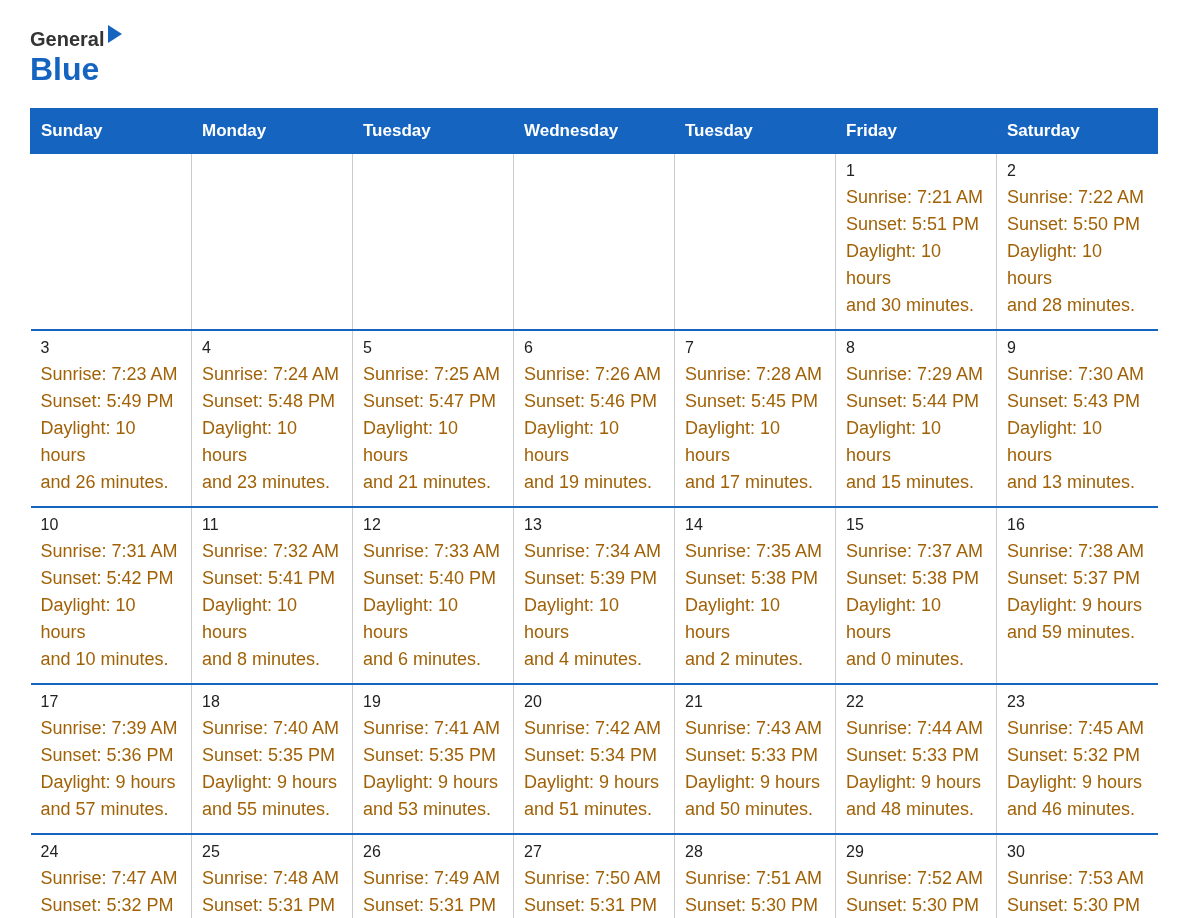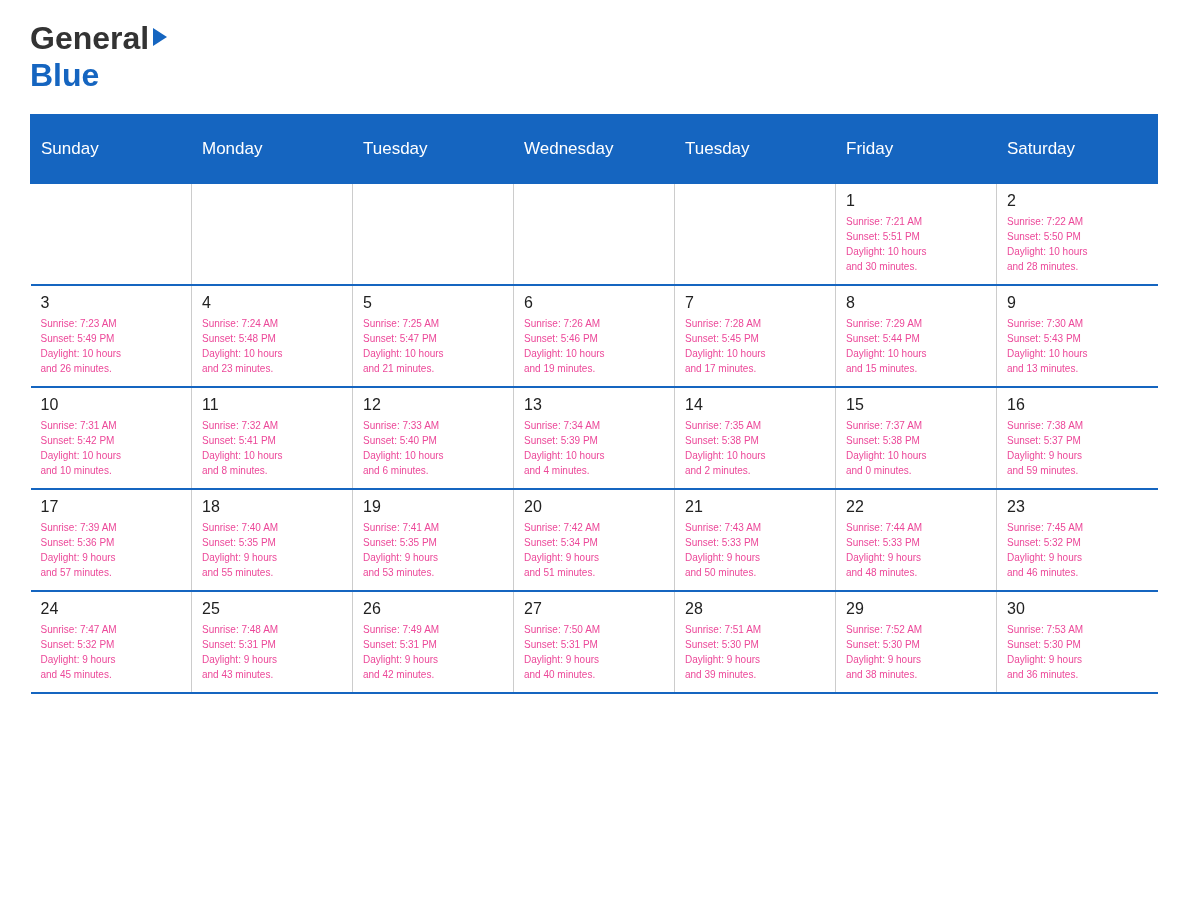--- a/index.html
+++ b/index.html
@@ -42,22 +42,22 @@
     .calendar {
       width: 100%;
       border-collapse: collapse;
     }
     .calendar thead tr {
       background-color: #1565c0;
     }
     .calendar thead th {
       color: #fff;
       font-size: 17px;
-      font-weight: normal;
-      padding: 24px 10px;
+      font-weight: bold;
+      padding: 12px 10px;
       text-align: left;
       border: 1px solid #1565c0;
     }
     .calendar tbody tr {
       border-bottom: 2px solid #1565c0;
     }
     .calendar tbody td {
       vertical-align: top;
       padding: 8px 10px 10px 10px;
       font-size: 13px;
@@ -71,35 +71,35 @@
       border-right: none;
     }
     .day-number {
       font-size: 16px;
       font-weight: normal;
       color: #222;
       display: block;
       margin-bottom: 4px;
     }
     .day-info {
-      font-size: 10px;
+      font-size: 18px;
       line-height: 1.5;
-      color: #ec4899;
+      color: #a16207;
     }
     .empty-cell {
       background: #f9f9f9;
     }
   </style>
 </head>
 <body>
 
 <div class="header">
   <div class="logo">
     <div class="logo-line">
-      <span style="font-size:32px;font-weight:bold;color:#333;">General</span>
+      <span style="font-size:20px;font-weight:bold;color:#333;margin-top:8px;">General</span>
       <span style="display:inline-block;width:0;height:0;border-top:9px solid transparent;border-bottom:9px solid transparent;border-left:14px solid #1565c0;margin-left:4px;vertical-align:middle;position:relative;top:-2px;"></span>
     </div>
     <div>
       <span style="font-size:32px;font-weight:bold;color:#1565c0;">Blue</span>
     </div>
   </div>
   <div class="title-section">
     <div class="calendar-title"></div>
     <div class="calendar-subtitle"></div>
   </div>

